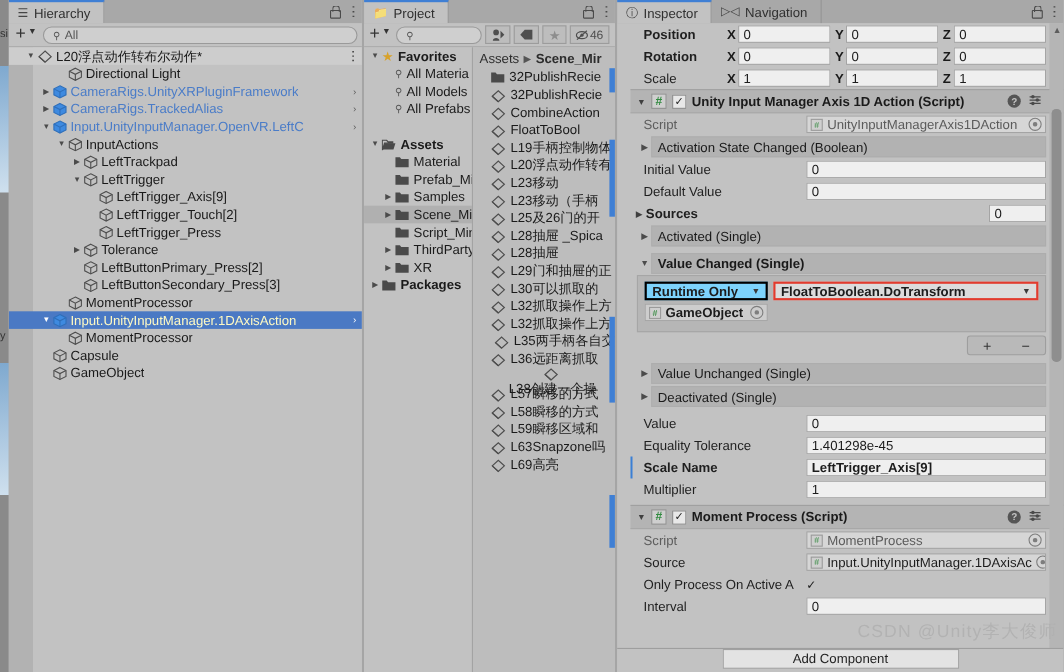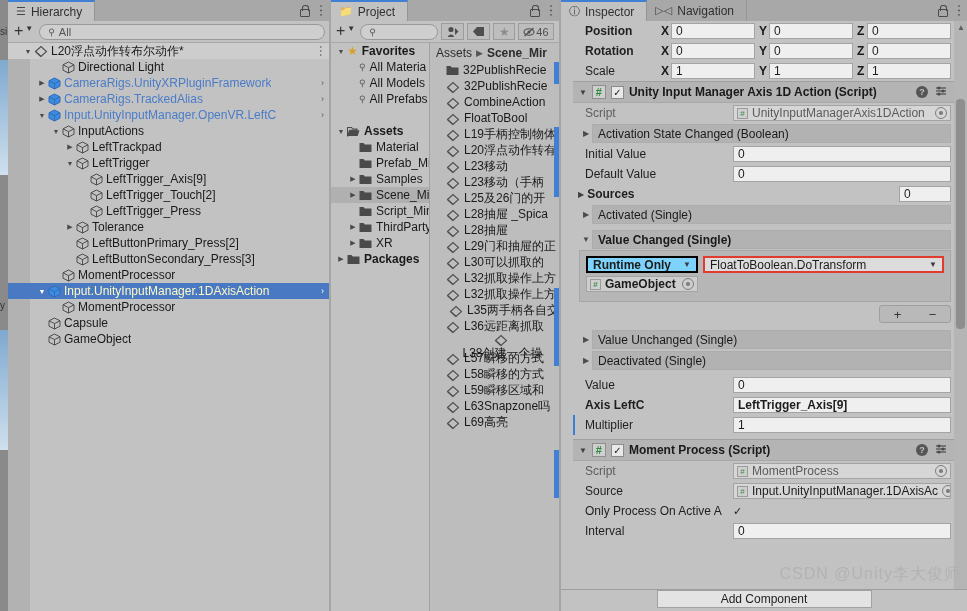--- a/index.html
+++ b/index.html
@@ -183,21 +183,21 @@
   .event-box {
     margin: 0 16px 0 6px; background:#b6b6b6; border:1px solid #a6a6a6; padding: 5px 6px 6px 6px;
   }
   .event-line { display:flex; align-items:center; gap:5px; margin-bottom:3px;}
   .dropdown {
     background:#7dd3fc; border:2px solid #000000; height:17px;
     display:flex; align-items:center; padding:0 5px;
     font-size:12px; color:#1c1c1c; white-space:nowrap; overflow:hidden;
   }
   .dropdown .dcaret { margin-left:auto; font-size:8px; color:#3a3a3a; padding-left:6px;}
-  .dropdown.highlight { border:2px solid #e23b2e; font-weight:normal; background:#dcdcdc; }
+  .dropdown.highlight { border:2px solid #e23b2e; font-weight:bold; background:#dcdcdc; }
   .plusminus {
     margin: 3px 16px 0 auto; width:72px; height:18px;
     background:#b9b9b9; border:1px solid #9e9e9e; border-radius:3px;
     display:flex; align-items:center; justify-content:space-around;
     font-size:13px; color:#333;
   }
   .blue-mark { position:absolute; left:0; width:2px; background:#3a7fd5; }
   .scrollbar-v {
     position:absolute; right:0; top:0; width:13px; bottom:0; background:#b5b5b5;
   }
@@ -980,21 +980,25 @@
           <span>Deactivated (Single)</span>
         </div>
       </div>
 
       <div id="axis-fields" style="margin-top:4px;position:relative;">
           <div class="irow">
             <div class="ilabel" style="width:148px;">Value</div>
             <div class="field" style="flex:1;margin-right:16px;">0</div>
           </div>
           <div class="irow">
-            <div class="ilabel b" style="width:148px;">Axis LeftC</div>
+            <div class="ilabel" style="width:148px;">Equality Tolerance</div>
+            <div class="field" style="flex:1;margin-right:16px;">1.401298e-45</div>
+          </div>
+          <div class="irow">
+            <div class="ilabel b" style="width:148px;">Scale Name</div>
             <div class="field bold" style="flex:1;margin-right:16px;font-weight:bold;">LeftTrigger_Axis[9]</div>
           </div>
           <div class="irow">
             <div class="ilabel" style="width:148px;">Multiplier</div>
             <div class="field" style="flex:1;margin-right:16px;">1</div>
           </div>
           <div class="blue-mark" style="top: 40px; height: 20px;"></div>
         </div>
 
       <div class="comp-header" style="margin-top:4px;">

